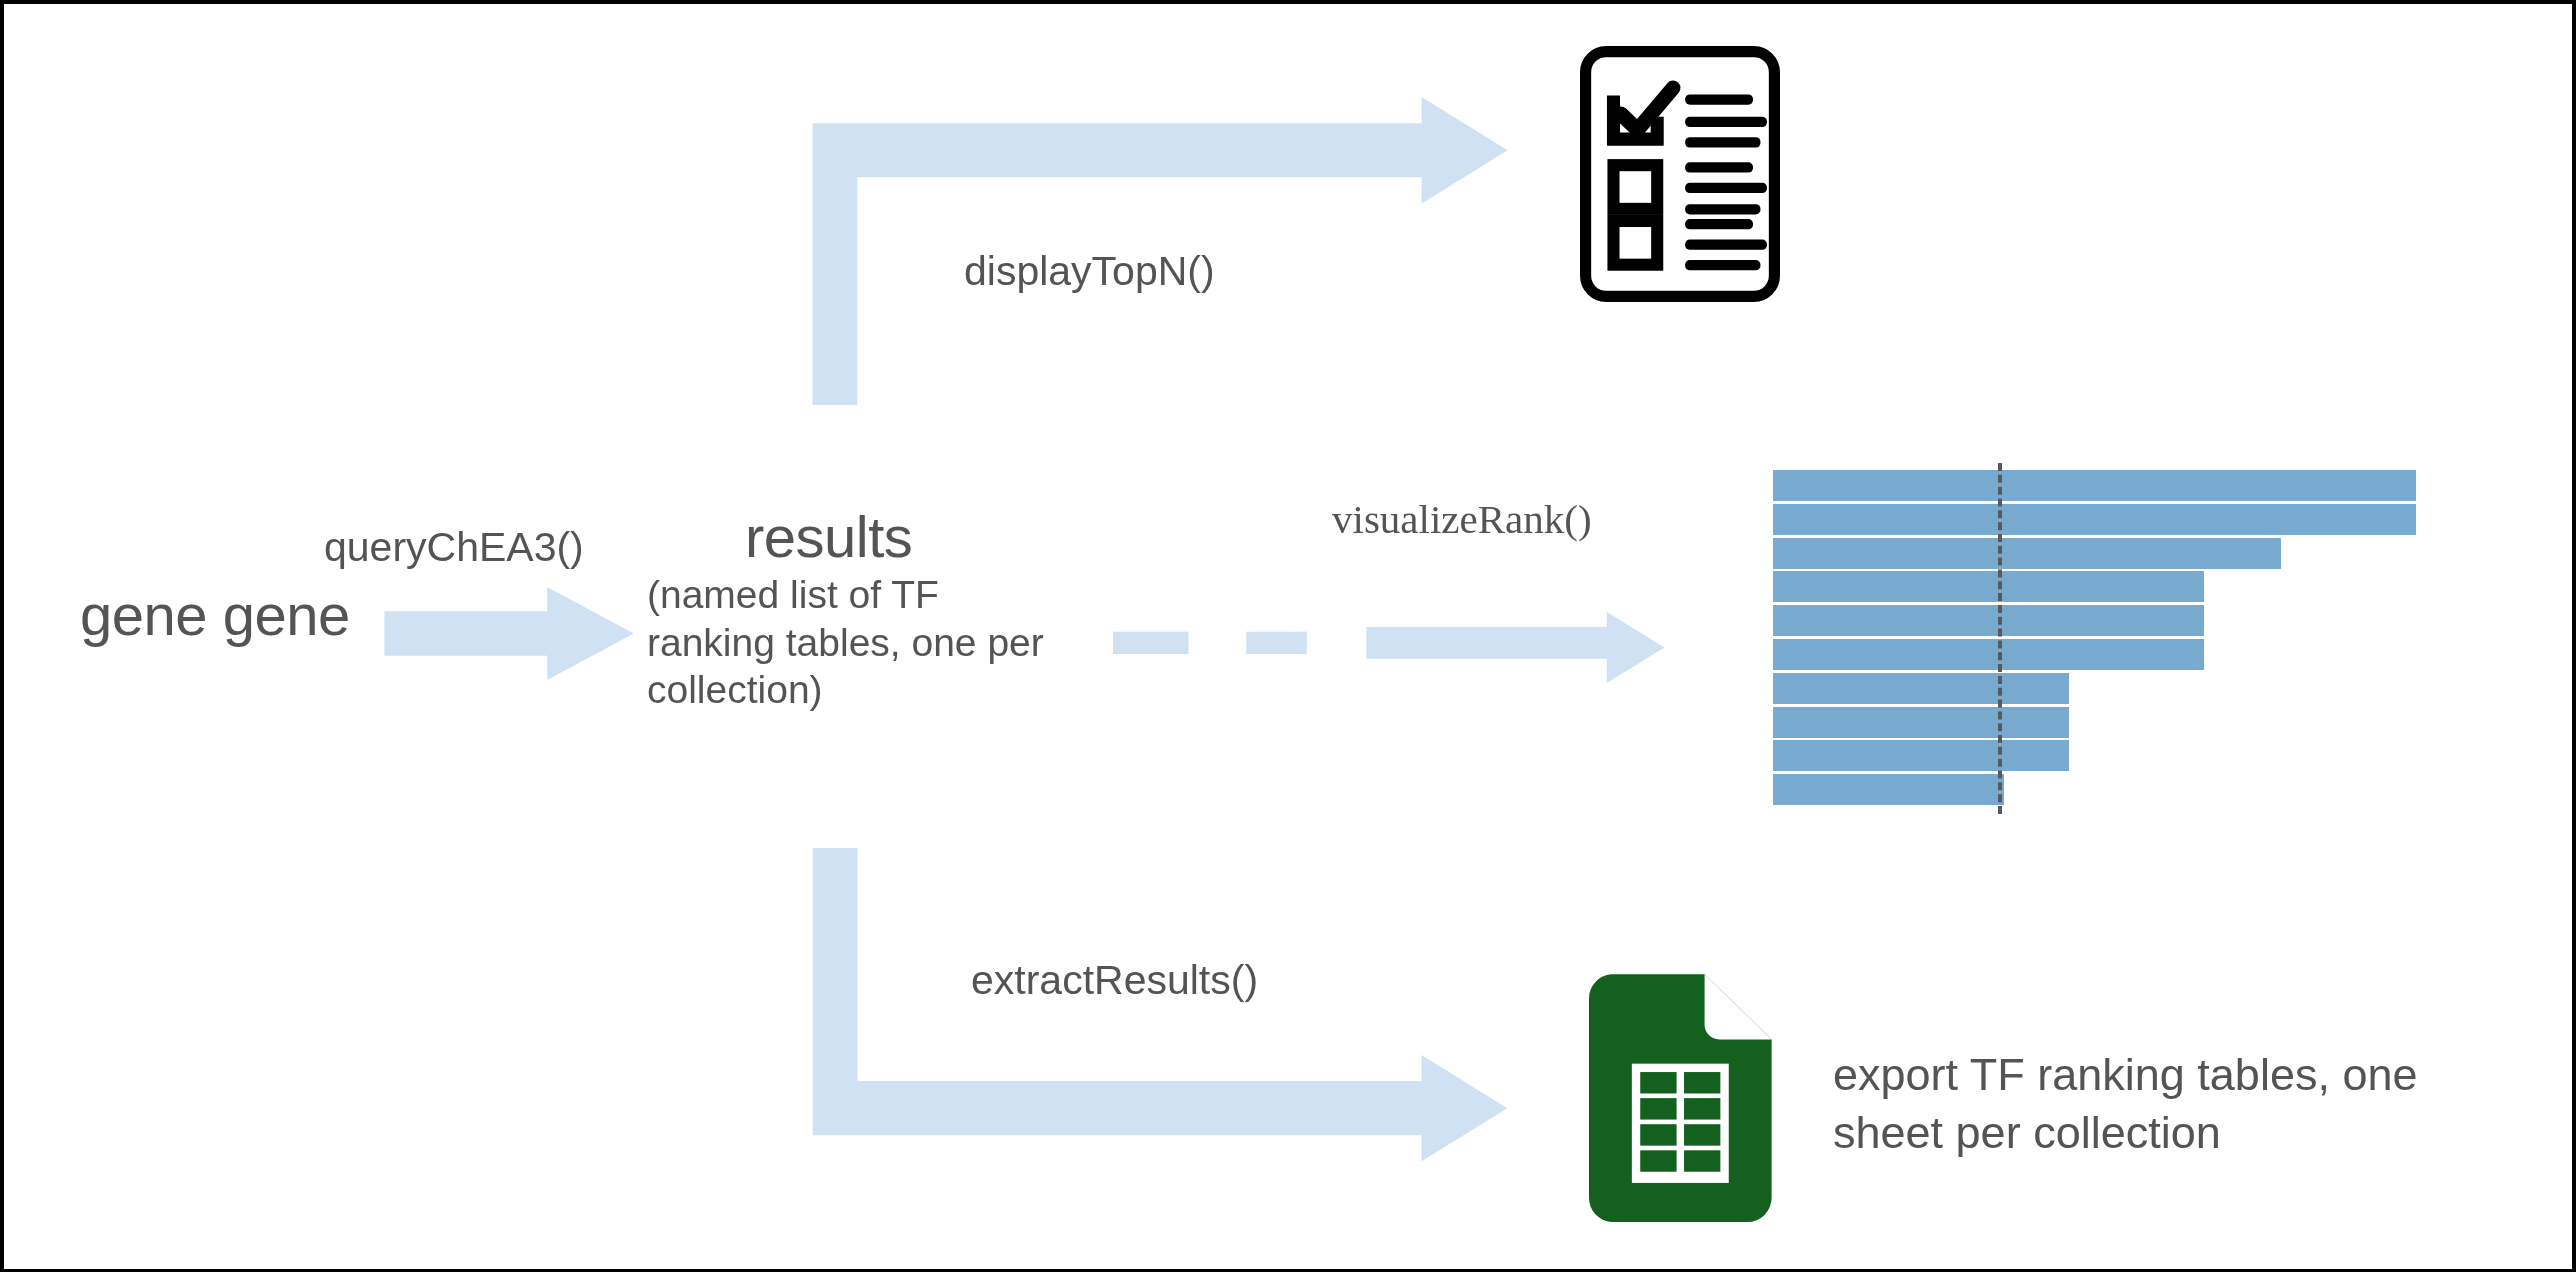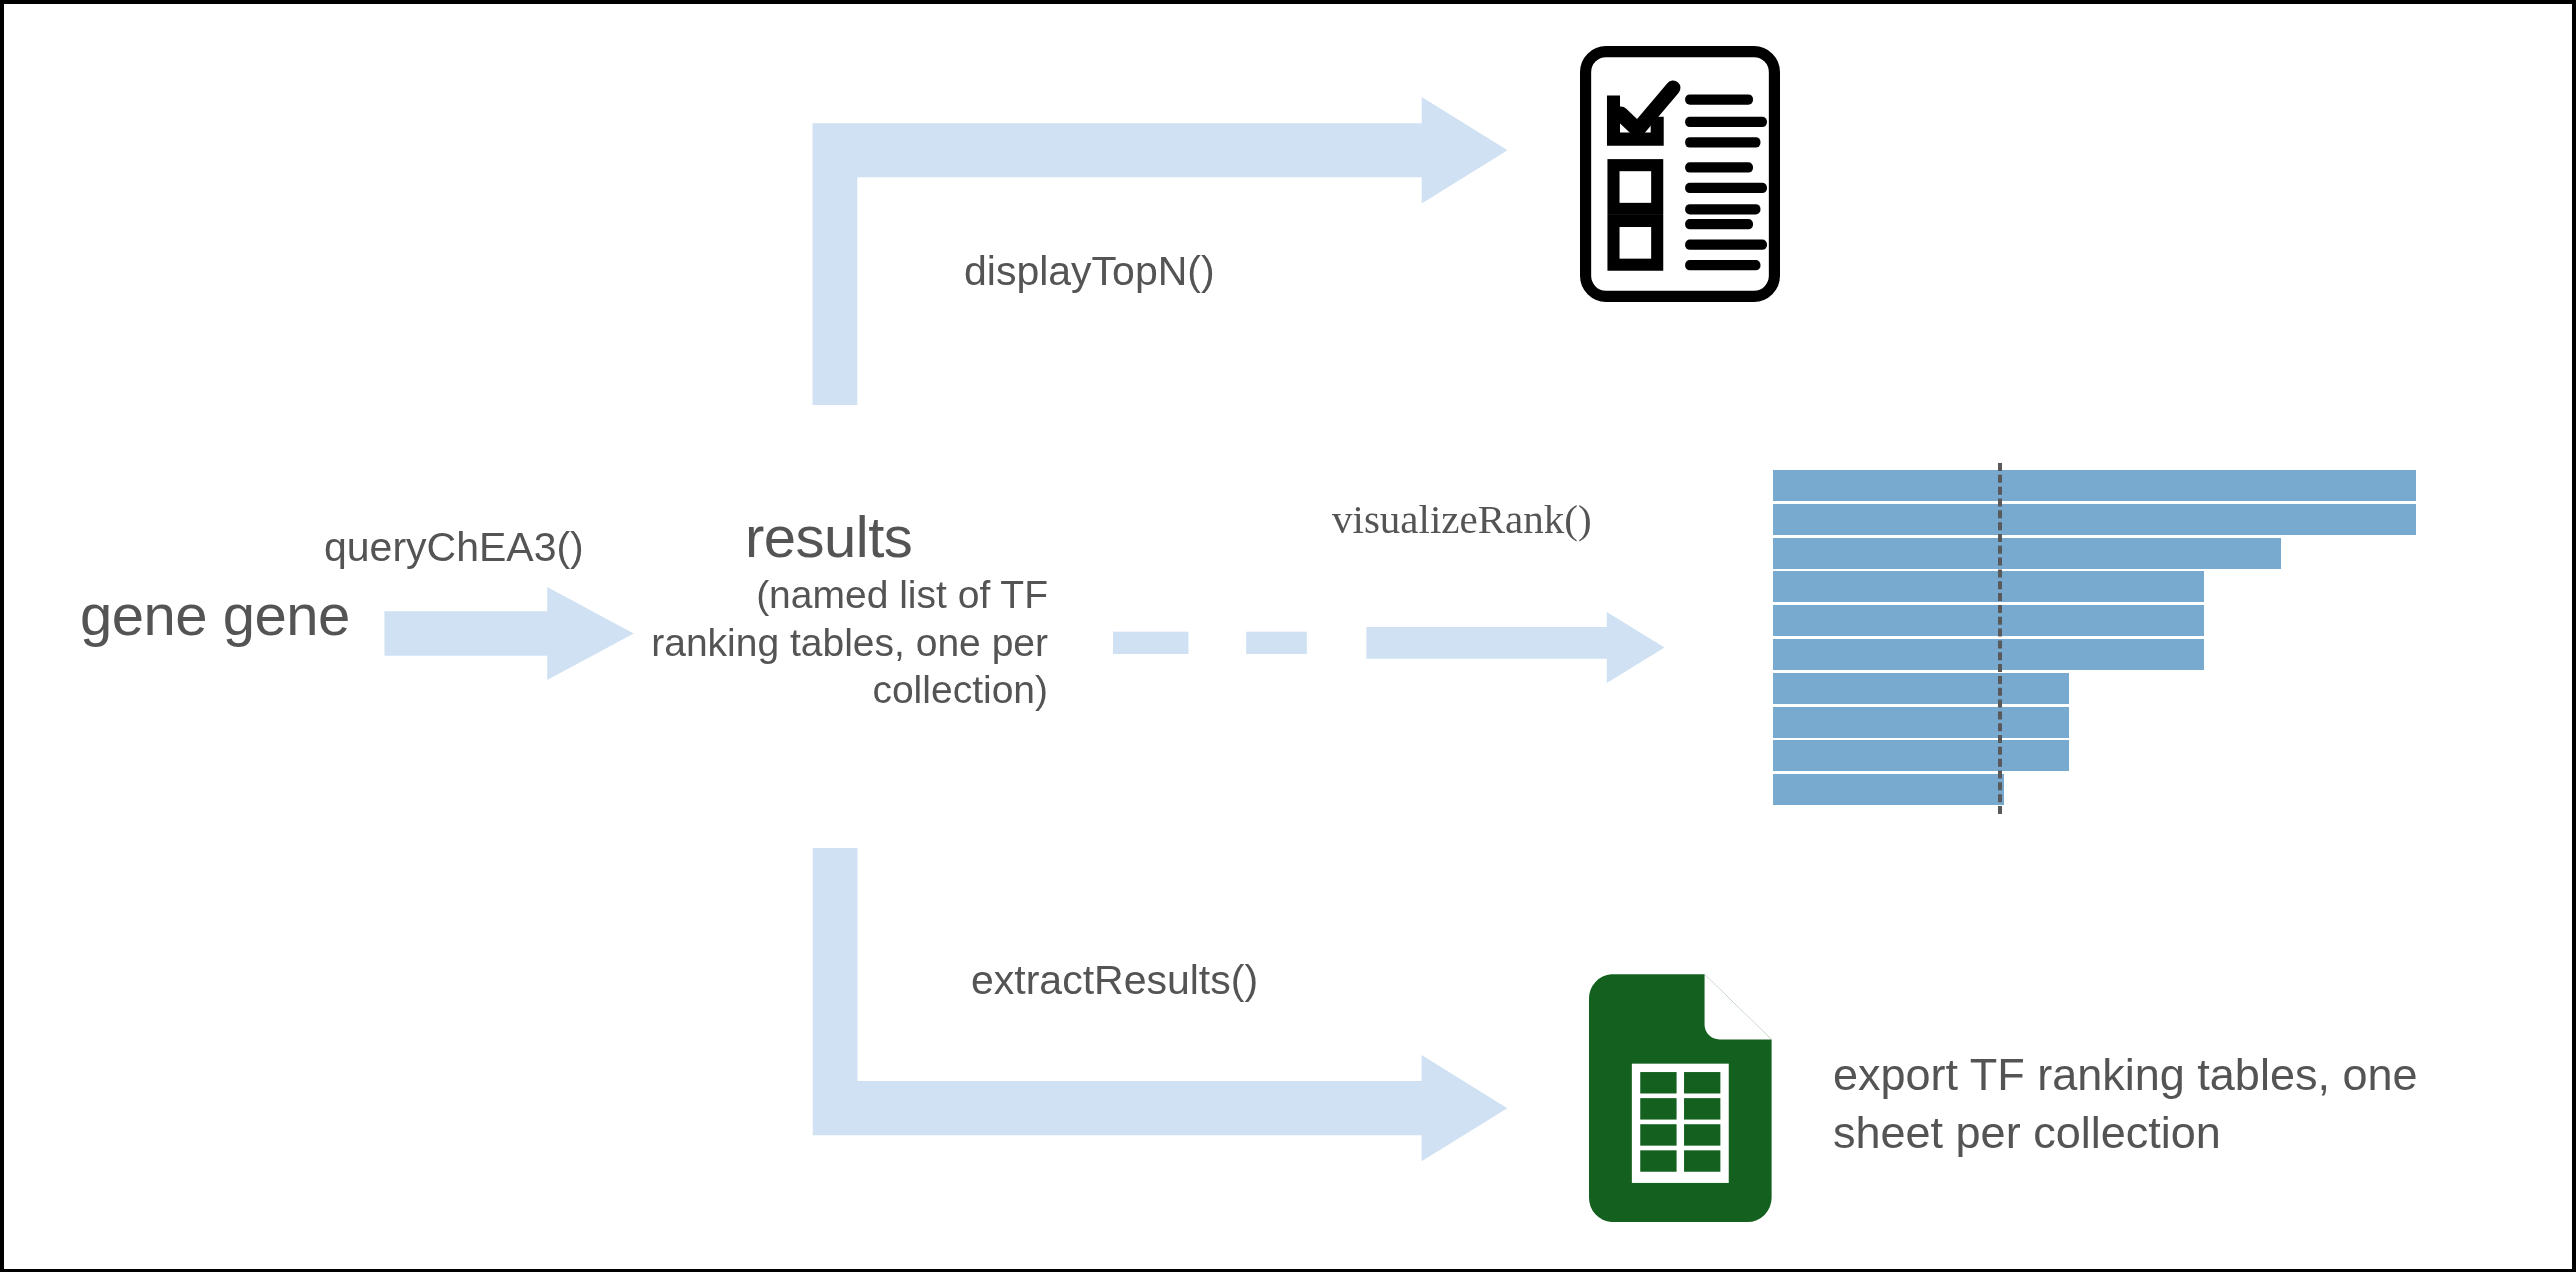--- a/index.html
+++ b/index.html
@@ -40,21 +40,21 @@
   #results-title {
     left: 741px; top: 492px;
     font-size: 58px;
     letter-spacing: -0.5px;
     margin-top: 8px;
   }
   #results-sub {
     left: 643px; top: 567px;
     width: 401px;
     font-size: 39px;
-    text-align: right;
+    text-align: left;
     white-space: normal;
     line-height: 1.22;
   }
   #displaytopn-label {
     left: 960px; top: 244px;
     font-size: 41px;
   }
   #visualizerank-label {
     left: 1328px; top: 492px;
     font-size: 41px;

